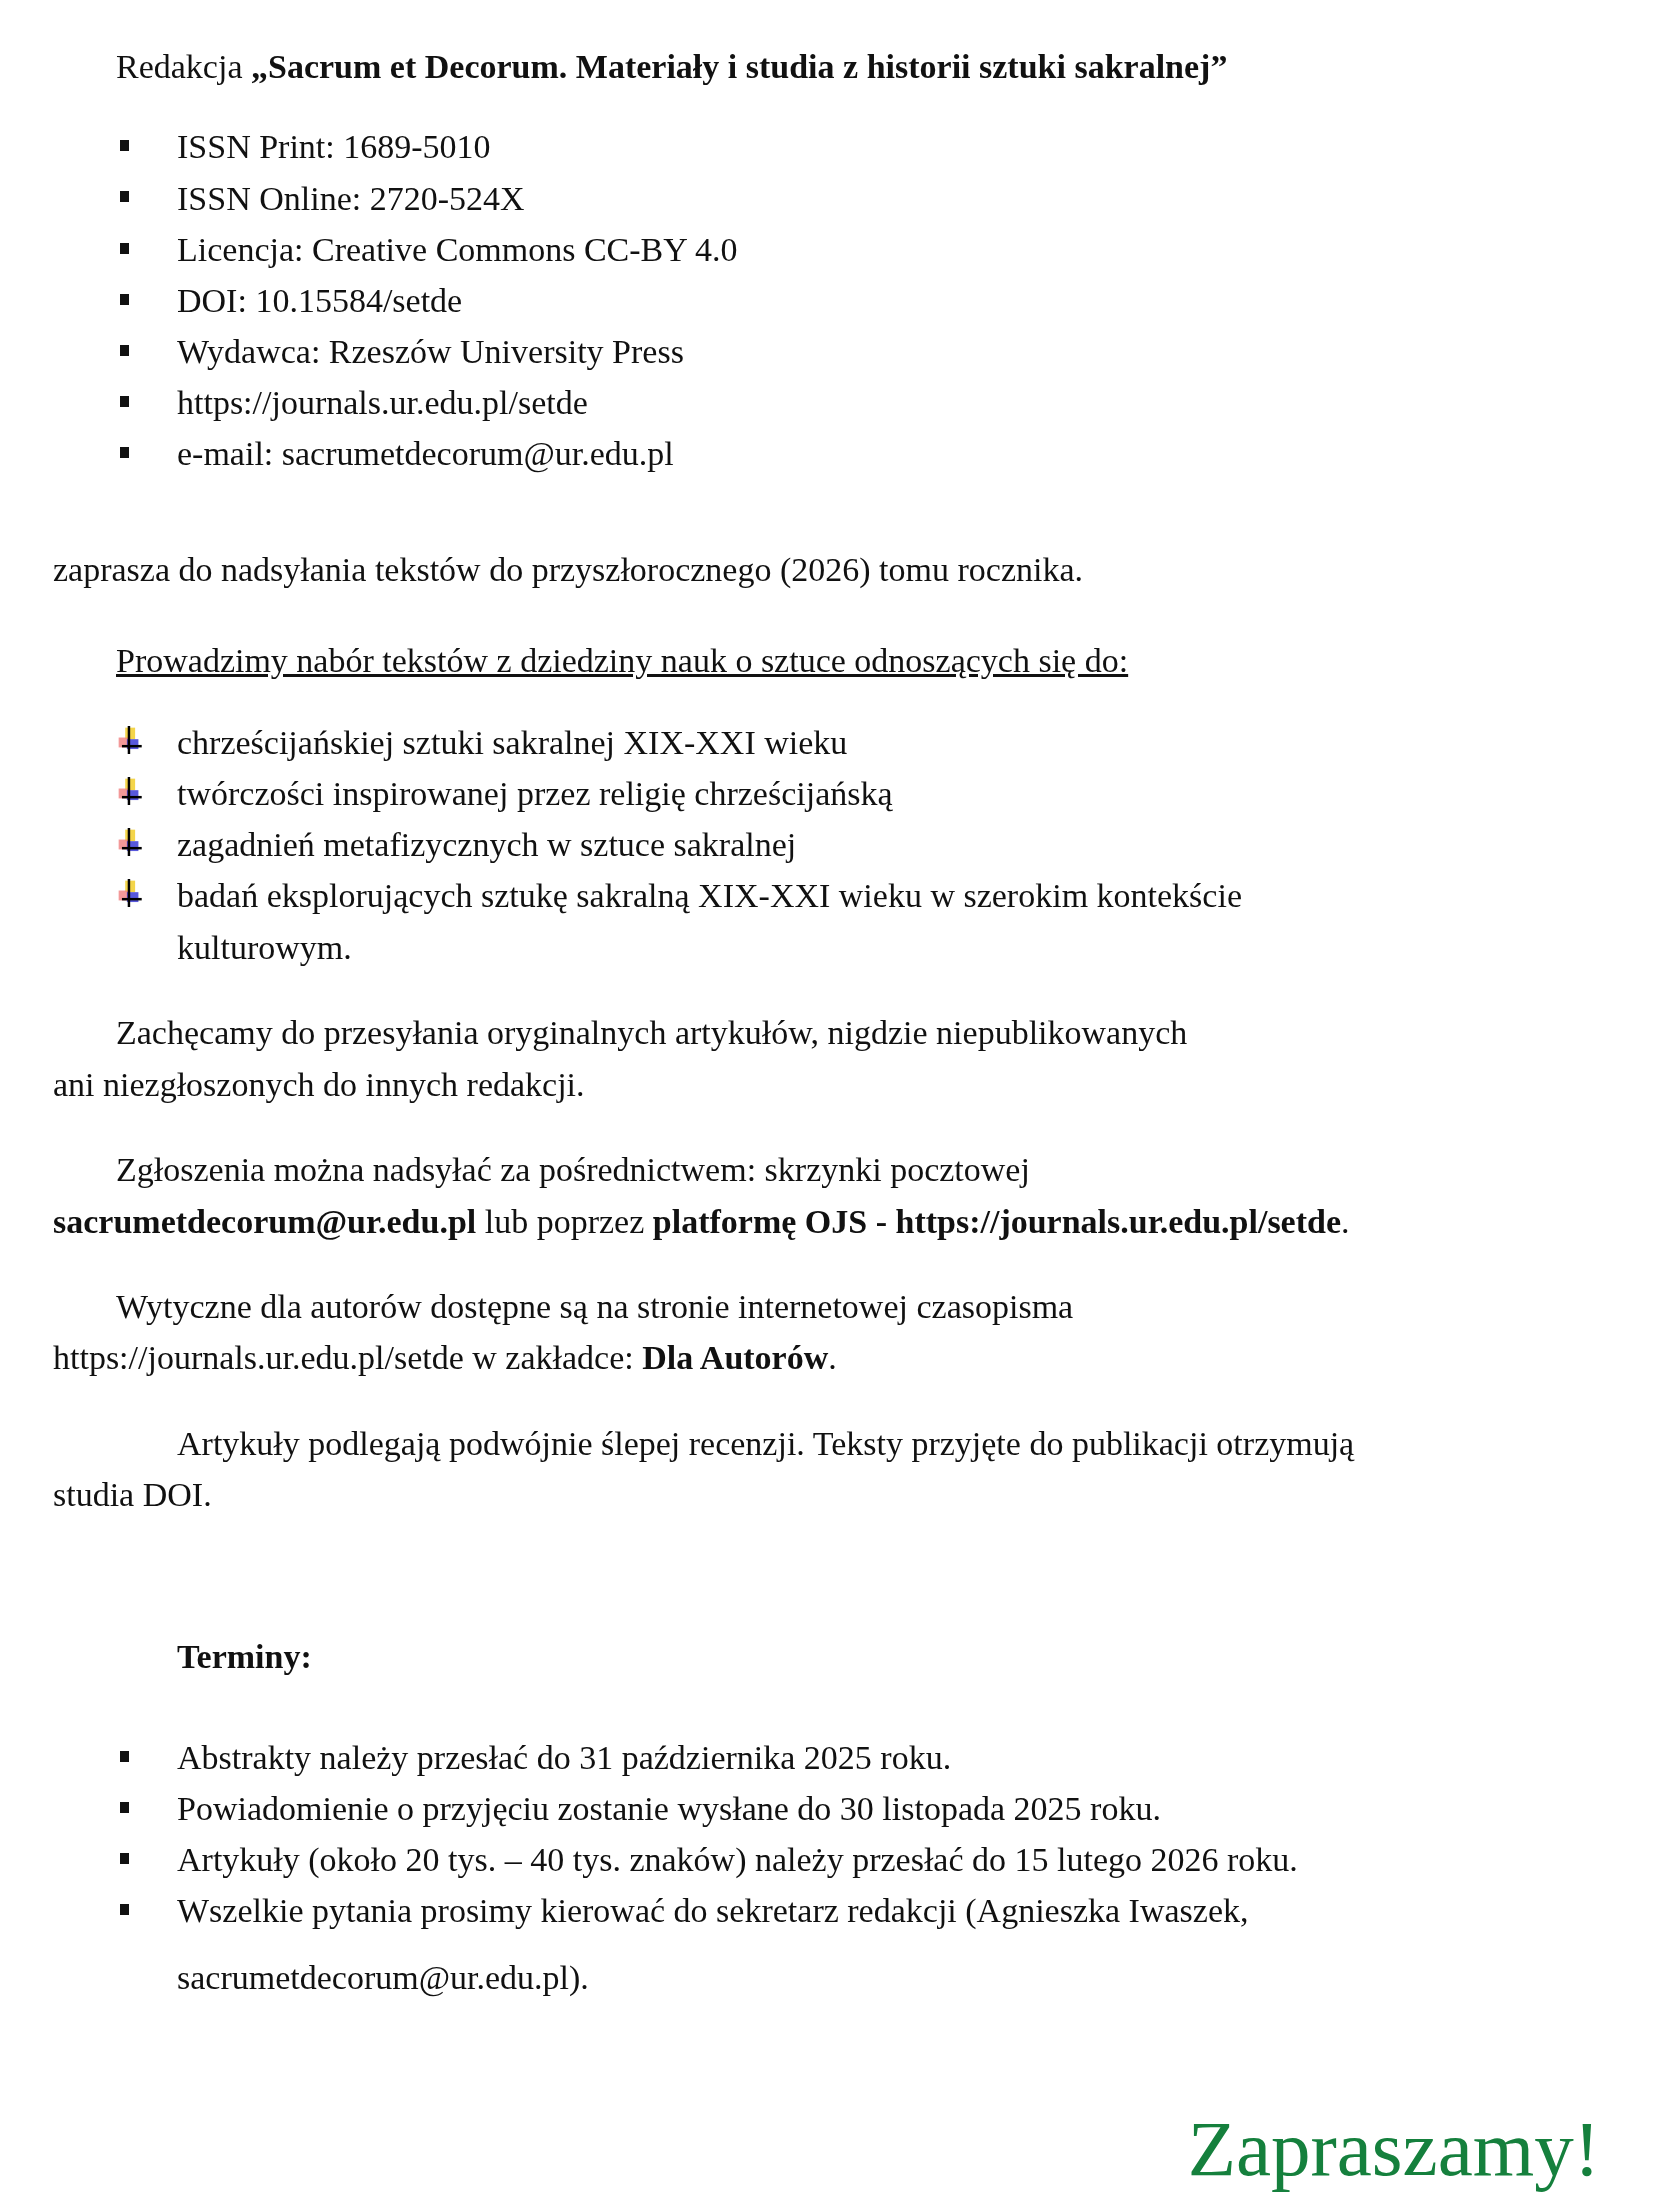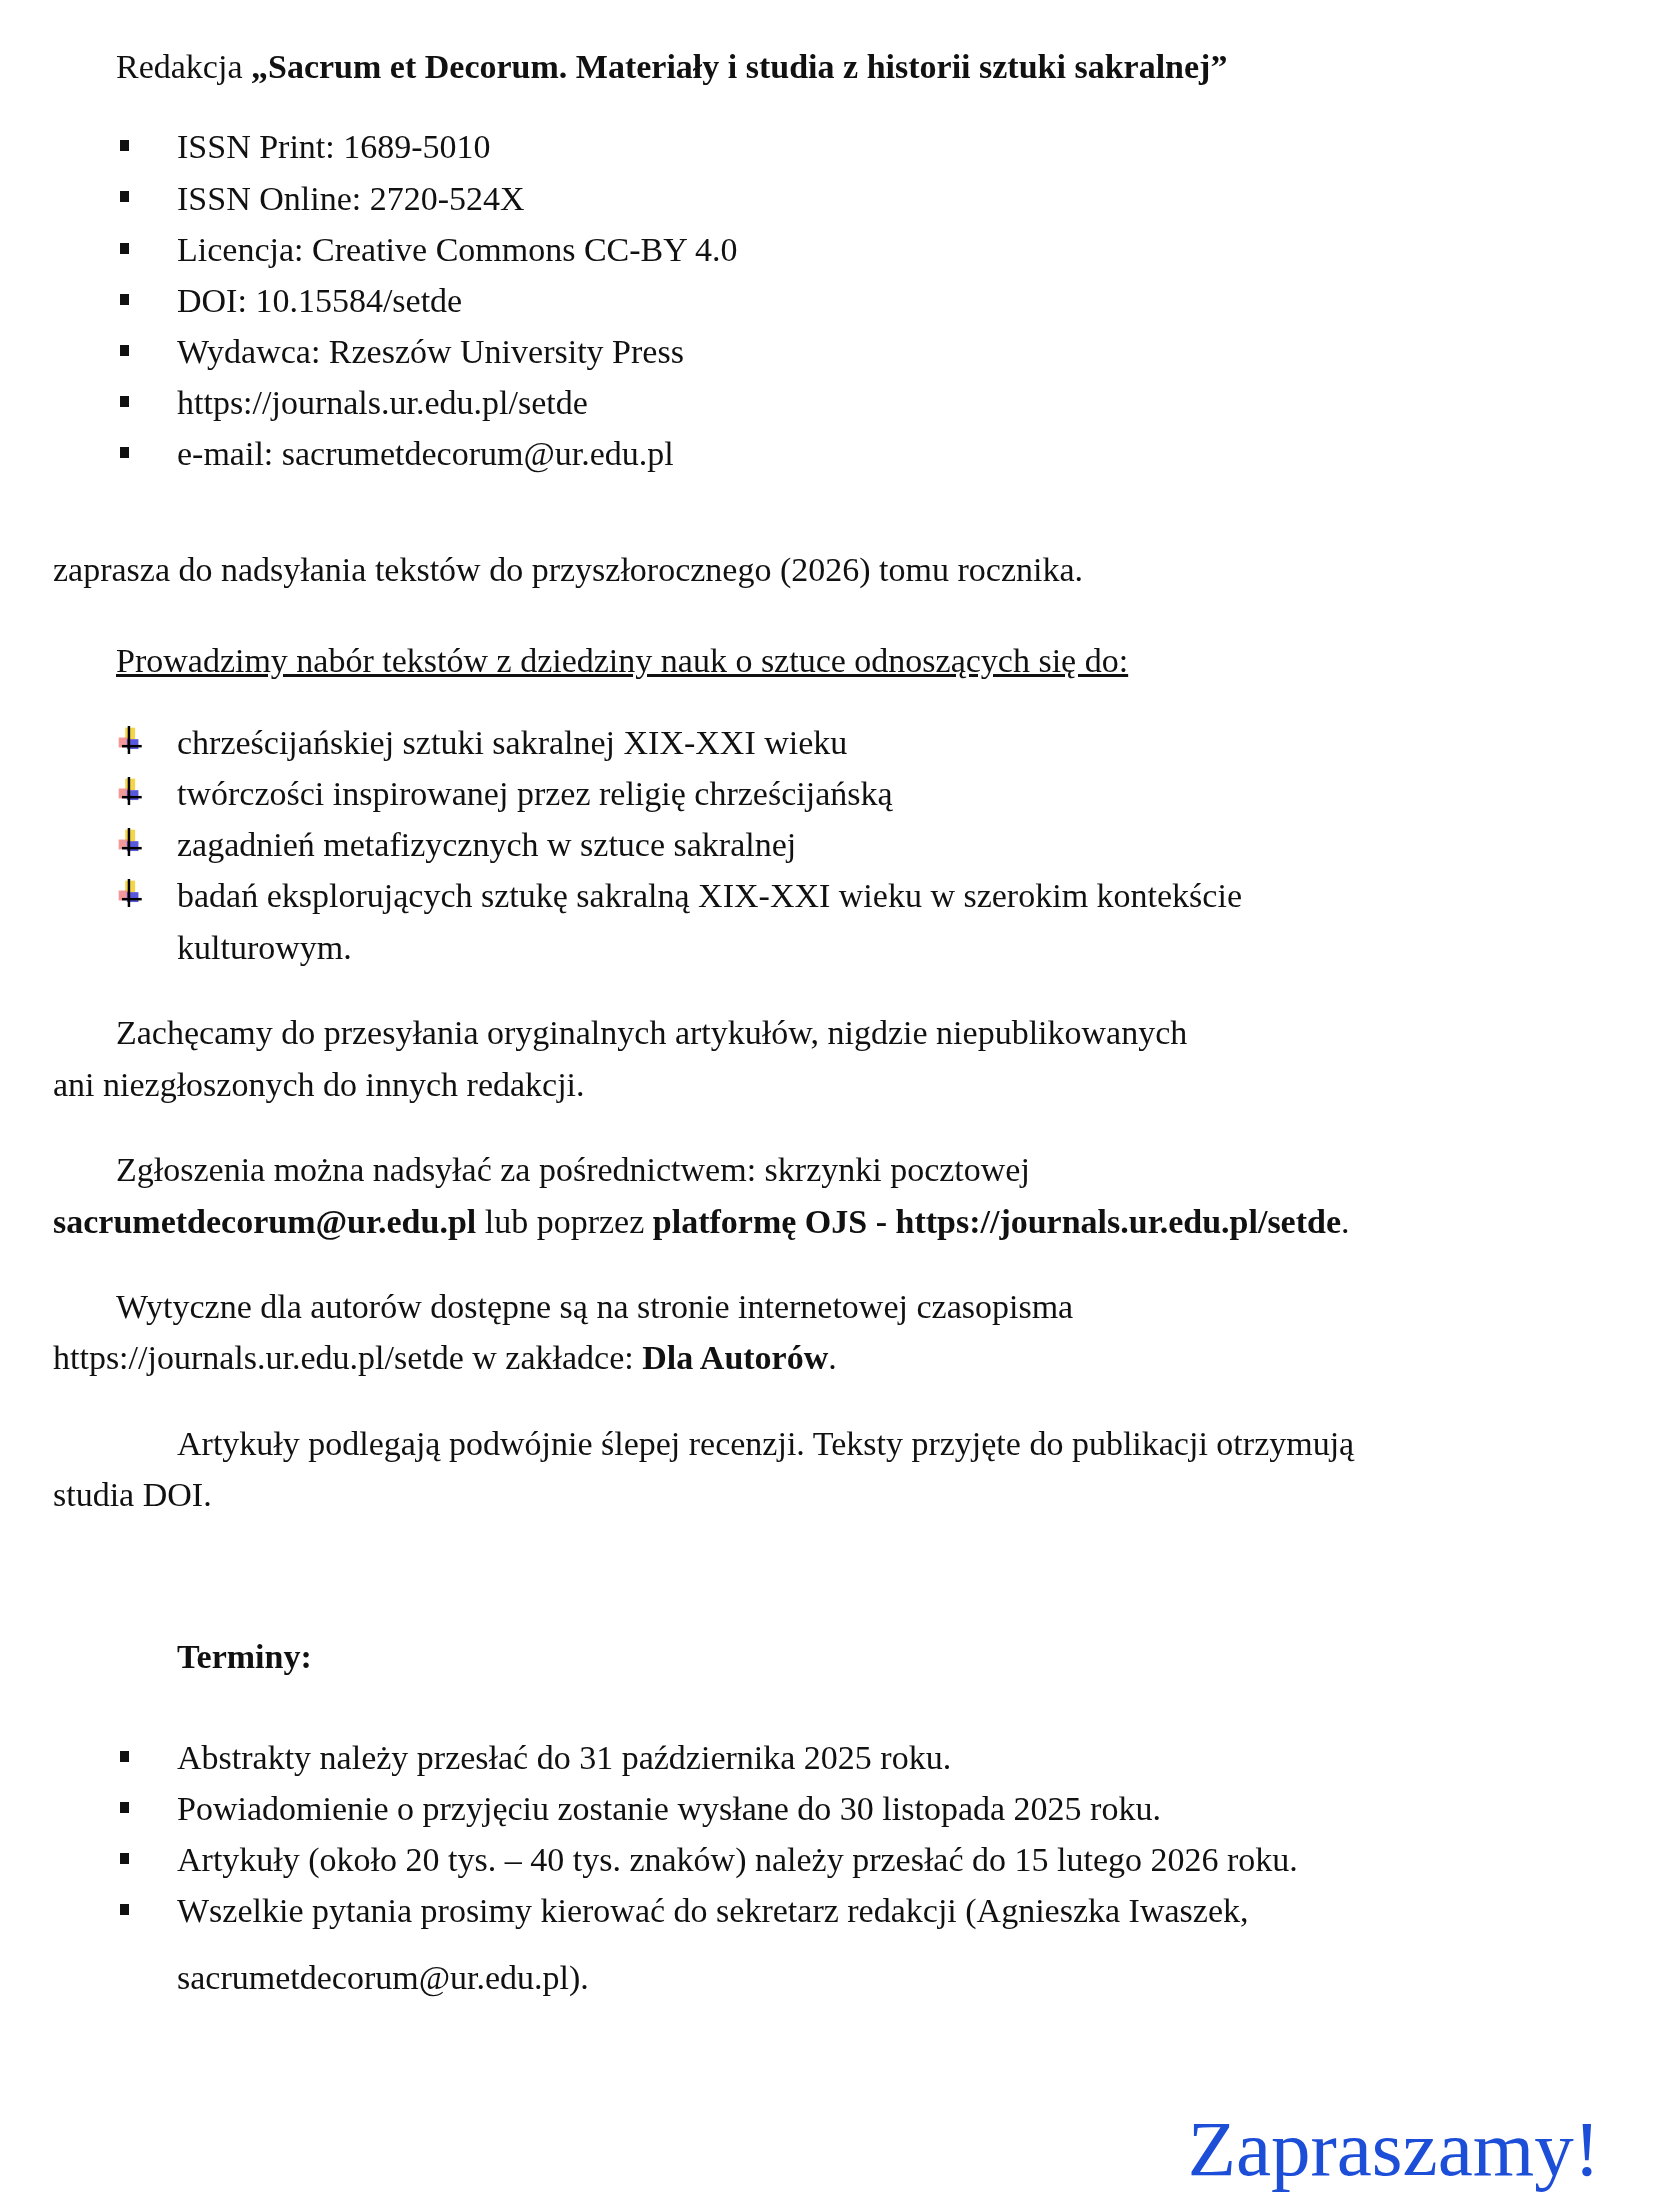--- a/index.html
+++ b/index.html
@@ -2,21 +2,21 @@
 <html style="font-size:13.2px"><head>
 <meta charset="utf-8">
 <style>
   html, body { margin:0; padding:0; background:#fff; }
   body { width:1658px; height:2205px; position:relative; overflow:hidden;
          font-family:"Liberation Serif","DejaVu Serif",serif; color:#111; font-size:34px; }
   .abs { position:absolute; white-space:nowrap; line-height:1; }
   b { font-weight:bold; }
   .sq { position:absolute; width:9px; height:10.7px; background:#111; }
   .cross { position:absolute; width:28px; height:28px; }
-  .closing { color:#1d4ed8; font-size:79px; }
+  .closing { color:#15803d; font-size:79px; }
 </style>
 </head>
 <body>
 
 <div class="abs" style="left:116px;top:50px;">
   <span>Redakcja </span><b>„Sacrum et Decorum. Materiały i studia z historii sztuki sakralnej”</b>
 </div>
 
 <div>
   <span class="sq" style="left:120px;top:140px;"></span>

